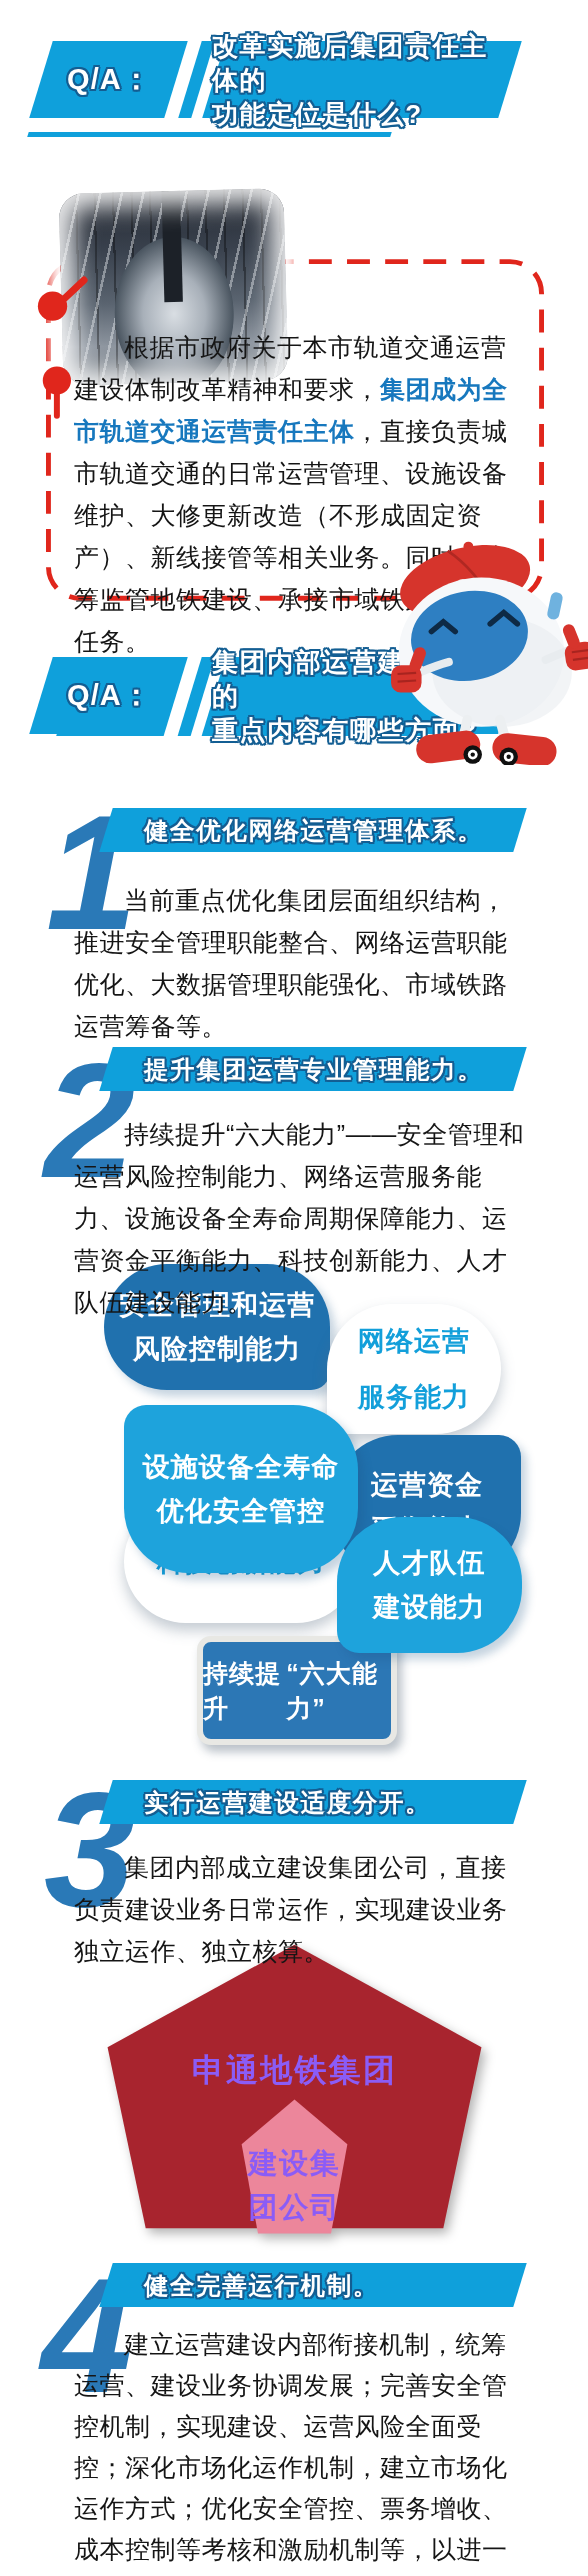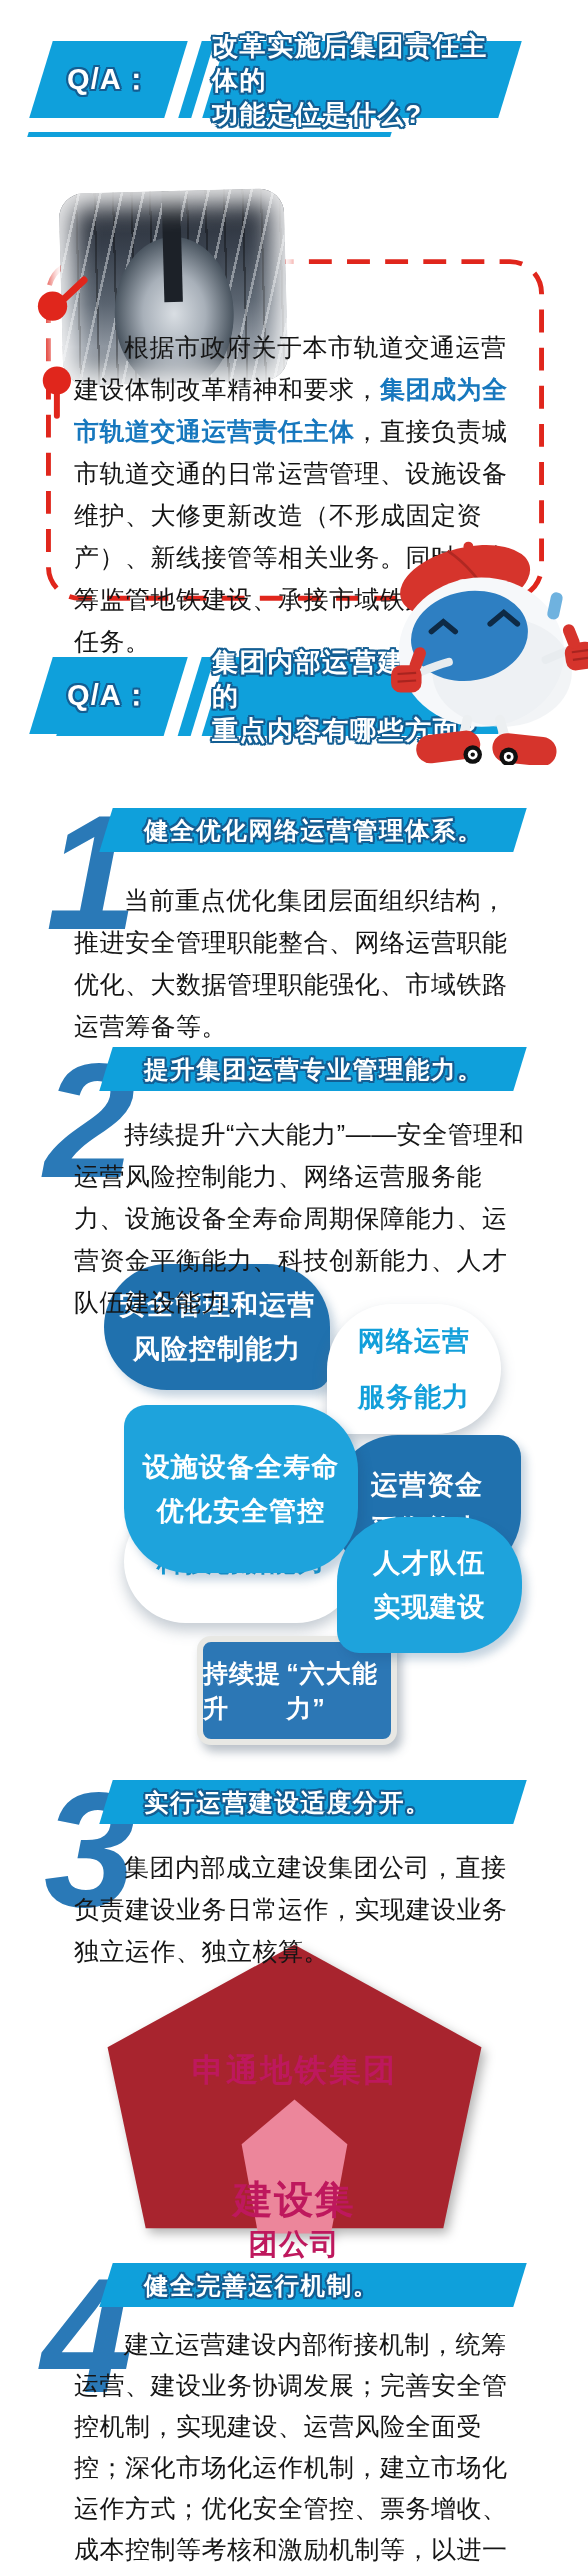--- a/index.html
+++ b/index.html
@@ -49,21 +49,21 @@
   .bub-white{background:#fff;color:#129FDA;box-shadow:0 7.6px 14px rgba(90,110,130,.35);gap:12px;}
   .bub-white span{color:#129FDA;}
   .tail{position:absolute;z-index:1;background:#1EA3DC;clip-path:polygon(0 0,100% 0,18% 100%);}
   
   .center-box{position:absolute;left:197px;top:1636px;width:188px;height:97px;background:#2C77B5;
               border:6.5px solid #E8E8E4;border-radius:14px;z-index:3;
               box-shadow:4.4px 6.5px 9.8px rgba(60,80,100,.35);display:flex;flex-direction:row;
               justify-content:center;align-items:center;}
   .center-box span{font-size:25px;font-weight:bold;color:#fff;line-height:35px;letter-spacing:1.1px;}
   
-  .pent-label{position:absolute;left:101px;width:387px;text-align:center;color:#be185d;font-weight:bold;z-index:4;}
+  .pent-label{position:absolute;left:101px;width:387px;text-align:center;color:#8b5cf6;font-weight:bold;z-index:4;}
   
   svg{display:block;}
 </style>
 </head>
 <body>
 
 <div id="canvas">
 
   <div class="qa-head" style="top:41px;">
     <div class="qa-stripe" style="left:135px;width:14px;"></div>
@@ -181,21 +181,21 @@
   </div>
   <div class="bubble bub-dark" style="left:333px;top:1435px;width:188px;height:143px;border-radius:65px 22px 65px 65px;">
     <span>运营资金</span>
     <span>平衡能力</span>
   </div>
   <div class="bubble bub-white" style="left:124px;top:1500px;width:234px;height:123px;border-radius:65px;z-index:1;">
     <span>科技创新能力</span>
   </div>
   <div class="bubble bub-light" style="left:337px;top:1517px;width:185px;height:136px;border-radius:65px 65px 65px 22px;z-index:4;">
     <span>人才队伍</span>
-    <span>实现建设</span>
+    <span>建设能力</span>
   </div>
   <div class="tail" style="left:352px;top:1630px;width:44px;height:55px;"></div>
 
   <div class="center-box">
     <span>持续提升</span>
     <span>“六大能力”</span>
   </div>
 
   <div class="big-num" style="left:44px;top:1765px;">3</div>
   <div class="sec-head" style="top:1780px;">
@@ -204,21 +204,21 @@
       </div>
   </div>
   <p class="para" style="top:1846px;">集团内部成立建设集团公司，直接负责建设业务日常运作，实现建设业务独立运作、独立核算。</p>
 
   <svg class="abs" style="left:101px;top:1938px;z-index:2;filter:drop-shadow(4.4px 5.5px 5.5px rgba(0,0,0,0.3));" width="387" height="299" viewBox="0 0 710 548">
     <polygon points="355,12 12,200 82,532 628,532 698,200" fill="#A8242E"></polygon>
     <polygon points="355,296 258,378 288,542 422,542 452,378" fill="#EC869B"></polygon>
   </svg>
   <div class="pent-label" style="top:2049px;font-size:32px;letter-spacing:2.2px;">申通地铁集团</div>
   <div class="pent-label" style="top:2141px;">
-    <span style="display:block;font-size:39px;line-height:44px;letter-spacing:1.6px;margin-top:37px;">建设集</span>
+    <span style="display:block;font-size:29px;line-height:44px;letter-spacing:1.6px;">建设集</span>
     <span style="display:block;font-size:29px;line-height:44px;letter-spacing:1.6px;">团公司</span>
   </div>
 
   <div class="big-num" style="left:41px;top:2251px;">4</div>
   <div class="sec-head" style="top:2263px;">
     <div class="qa-inner">
         <span class="sec-title">健全完善运行机制。</span>
       </div>
   </div>
   <p class="para" style="top:2324px;line-height:41px;">建立运营建设内部衔接机制，统筹运营、建设业务协调发展；完善安全管控机制，实现建设、运营风险全面受控；深化市场化运作机制，建立市场化运作方式；优化安全管控、票务增收、成本控制等考核和激励机制等，以进一步激发企业活力。</p>

